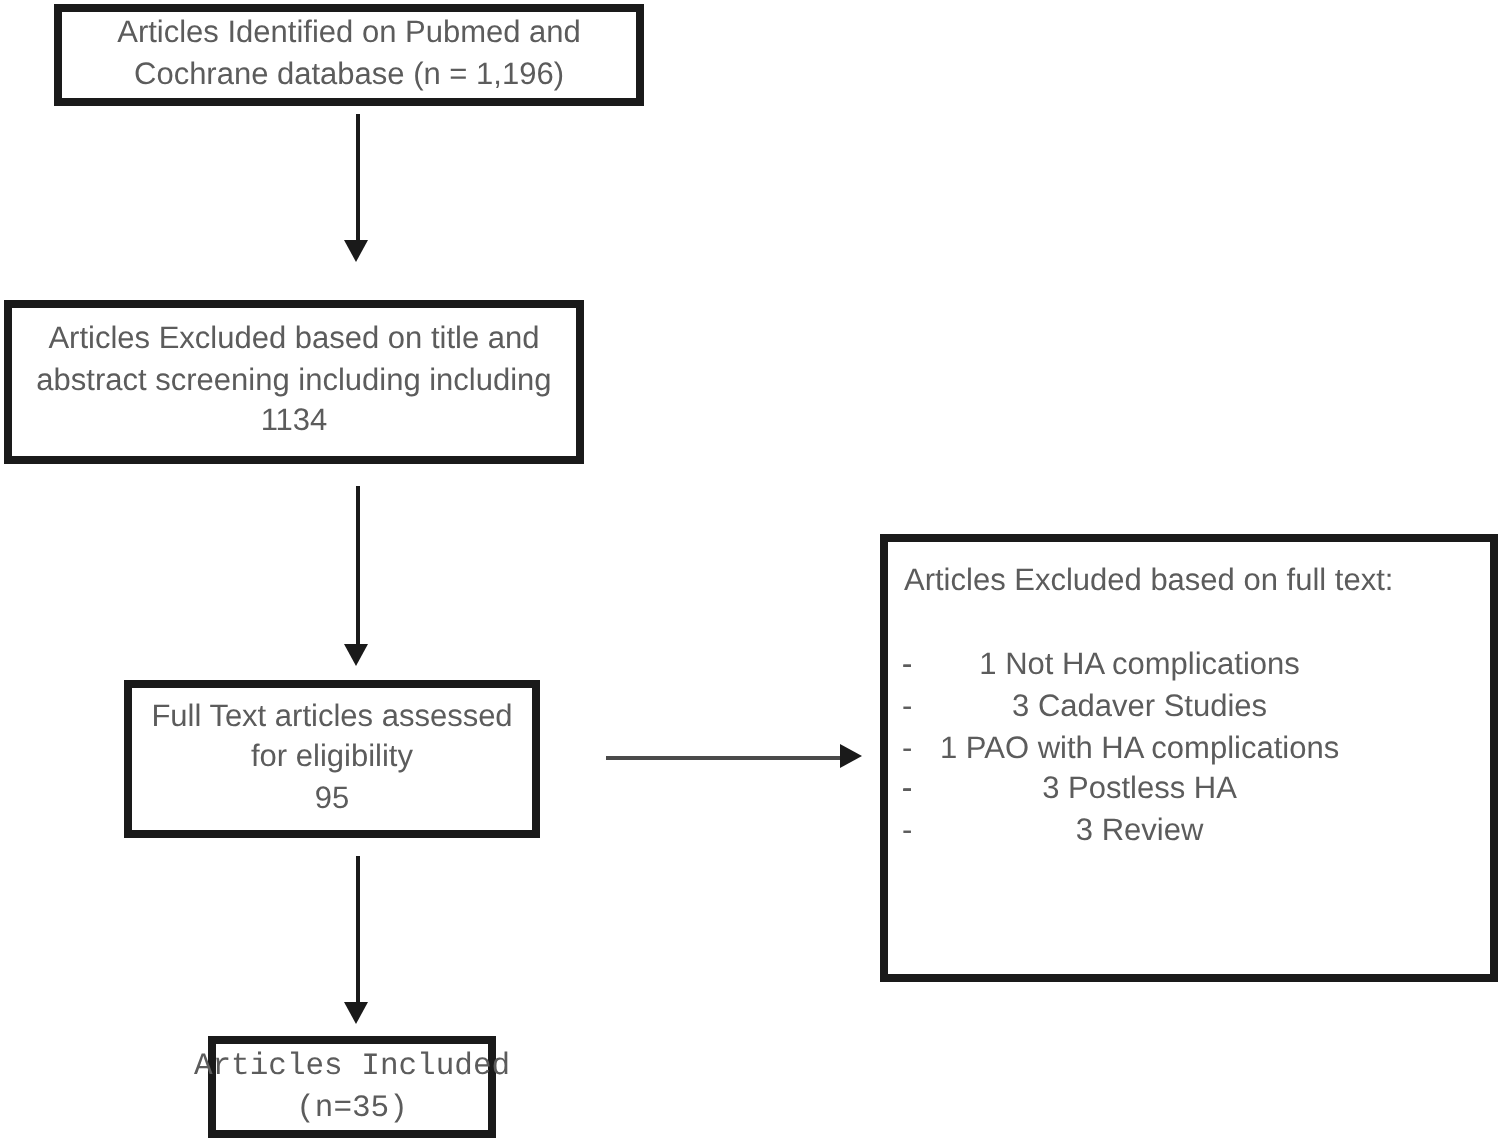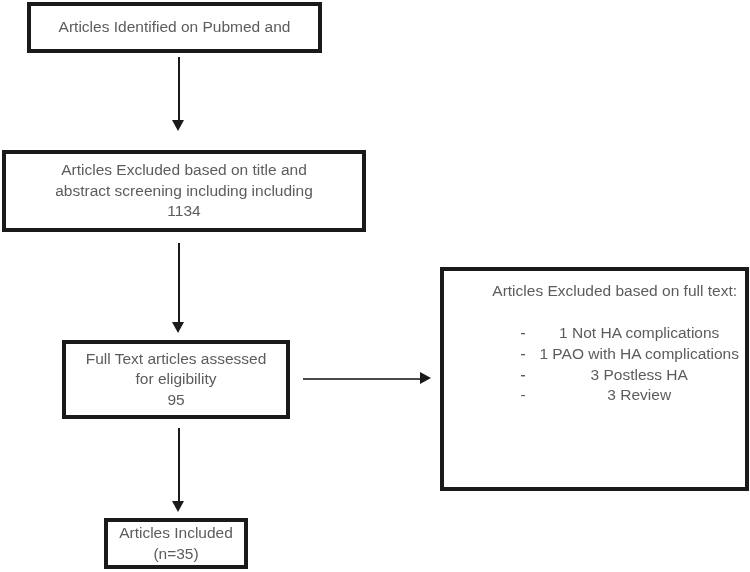--- a/index.html
+++ b/index.html
@@ -32,36 +32,37 @@
     display: block;
     white-space: nowrap;
   }
 
   
   #box-identified {
     left: 27px;  top: 2px;   width: 295px; height: 51px;
     font-size: 15.5px;
   }
   #box-excluded-screening {
-    left: 2px;   top: 150px; width: 364px; height: 82px;
+    left: 2px;   top: 150px; width: 290px; height: 82px;
     font-size: 15.5px;
   }
   #box-fulltext {
-    left: 62px;  top: 340px; width: 228px; height: 79px;
+    left: 62px;  top: 340px; width: 208px; height: 79px;
     font-size: 15.5px;
   }
   #box-included {
     left: 104px; top: 518px; width: 144px; height: 51px;
     font-size: 15.5px;
+    font-family: Liberation Mono, monospace;
   }
   #box-excluded-fulltext {
     left: 440px; top: 267px; width: 309px; height: 224px;
     font-size: 15.5px;
     justify-content: flex-start;
-    align-items: flex-end;
+    align-items: flex-start;
     padding: 10px 0 0 0;
   }
   #box-excluded-fulltext .heading {
     text-align: center;
     display: block;
     padding: 0 8px;
   }
   #box-excluded-fulltext .reason-list {
     margin: 0;
     padding: 0;
@@ -134,20 +135,21 @@
   #arrow-4 { left: 303px; top: 372px; width: 128px; }
   #arrow-4 .shaft { width: 117px; }
 </style>
 </head>
 <body>
 
 <div id="canvas">
 
   <div class="box" id="box-identified">
     <span class="line">Articles Identified on Pubmed and</span>
+    <span class="line">Cochrane database (n = 1,196)</span>
   </div>
 
   <div class="arrow-v" id="arrow-1">
     <span class="shaft"></span>
     <span class="head"></span>
   </div>
 
   <div class="box" id="box-excluded-screening">
     <span class="line">Articles Excluded based on title and</span>
     <span class="line">abstract screening including including</span>
@@ -175,20 +177,21 @@
     <ul class="reason-list">
       <li class="reason-item">
         <span class="reason-dash">-</span>
       </li>
       <li class="reason-item">
         <span class="reason-dash">-</span>
         <span>1 Not HA complications</span>
       </li>
       <li class="reason-item">
         <span class="reason-dash">-</span>
+        <span>3 Cadaver Studies</span>
       </li>
       <li class="reason-item">
         <span class="reason-dash">-</span>
         <span>1 PAO with HA complications</span>
       </li>
       <li class="reason-item">
         <span class="reason-dash">-</span>
       </li>
       <li class="reason-item">
         <span class="reason-dash">-</span>

